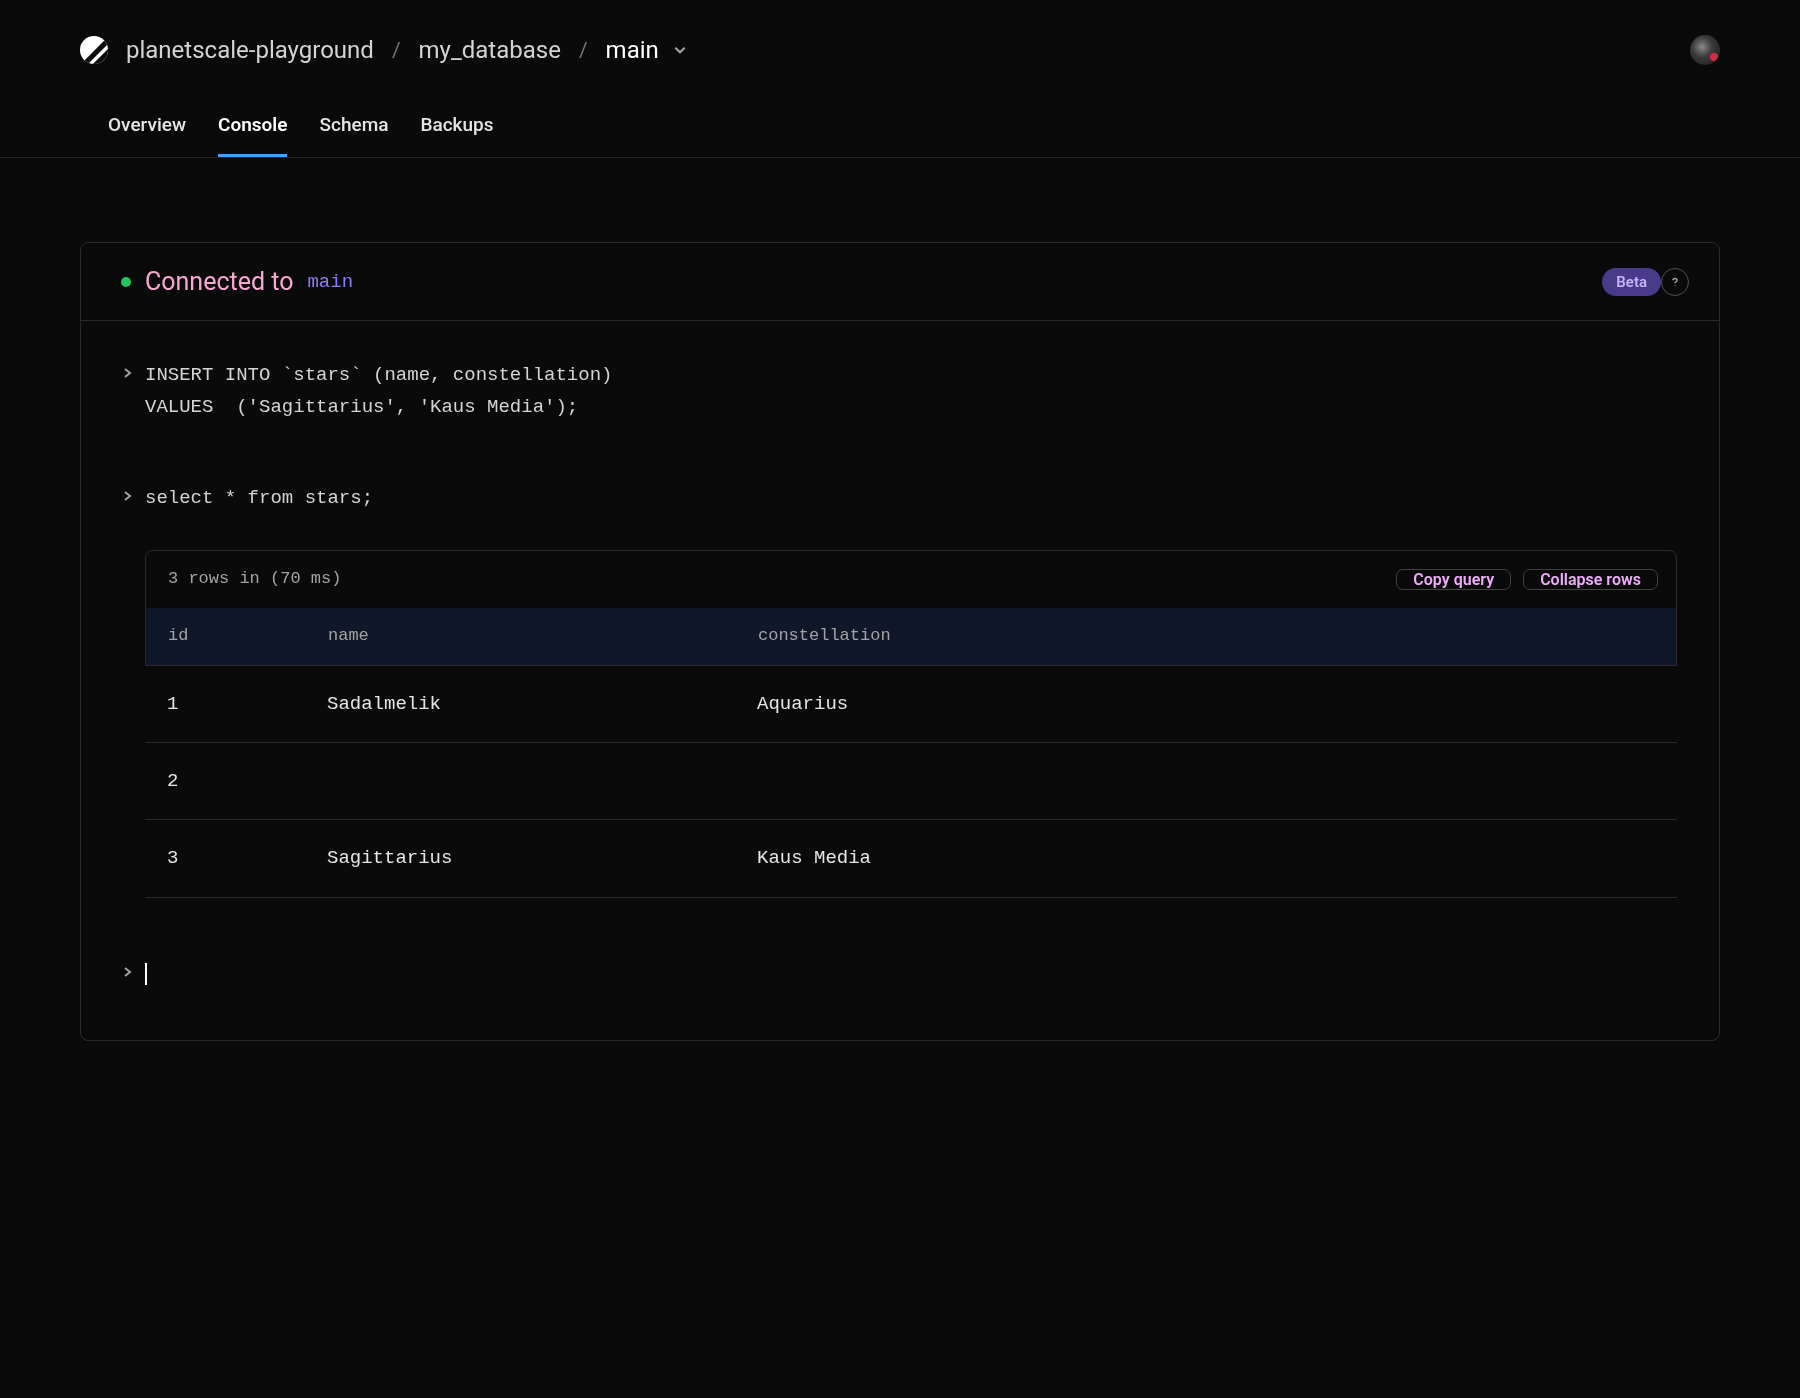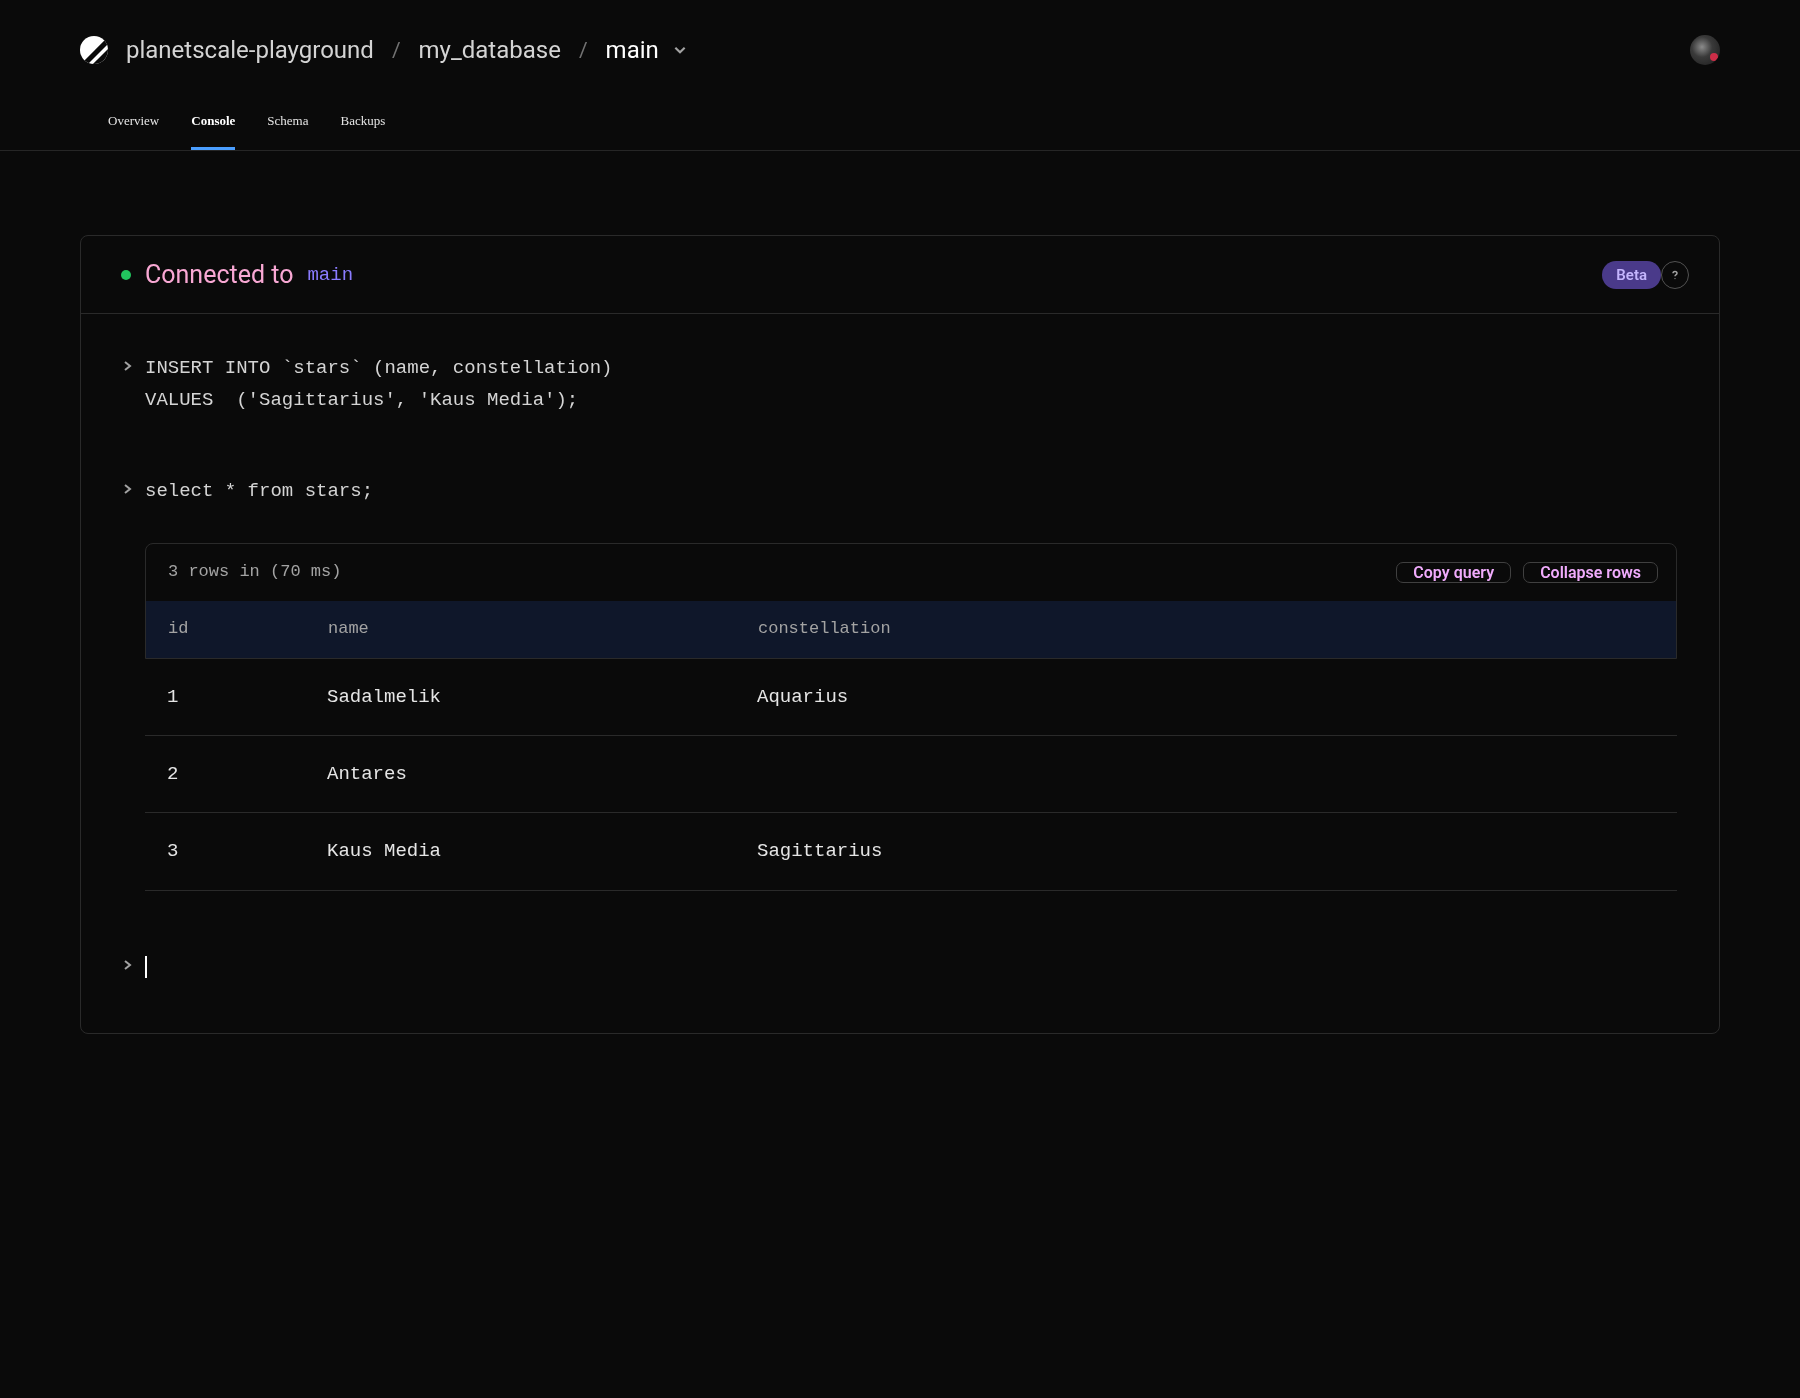--- a/index.html
+++ b/index.html
@@ -104,26 +104,25 @@
 
     .tabs {
       display: flex;
       gap: 32px;
       margin-top: 48px;
       padding-left: 28px;
     }
 
     .tab {
       padding-bottom: 18px;
-      font-size: 13px;
+      font-size: 19px;
       color: #e5e5e5;
       font-weight: 500;
       border-bottom: 3px solid transparent;
       cursor: pointer;
-      font-family: Liberation Serif, serif;
     }
 
     .tab.active {
       color: #fff;
       font-weight: 600;
       border-bottom: 3px solid #4a9eff;
     }
 
     .content {
       padding: 84px 80px 40px 80px;
@@ -395,26 +394,25 @@
       </div>
 
       <div class="rows-container">
         <div class="result-row">
           <span>1</span>
           <span>Sadalmelik</span>
           <span>Aquarius</span>
         </div>
         <div class="result-row">
           <span>2</span>
-          <span>Antares</span>
         </div>
         <div class="result-row">
           <span>3</span>
+          <span>Sagittarius</span>
           <span>Kaus Media</span>
-          <span>Sagittarius</span>
         </div>
       </div>
 
       <div class="input-row">
         <span class="prompt-chevron">
           <svg width="10" height="14" viewBox="0 0 10 14" fill="none" stroke="#a3a3a3" stroke-width="2">
               <path d="M2 3l5 4-5 4"></path>
             </svg>
         </span>
         <div class="blink-cursor"></div>

